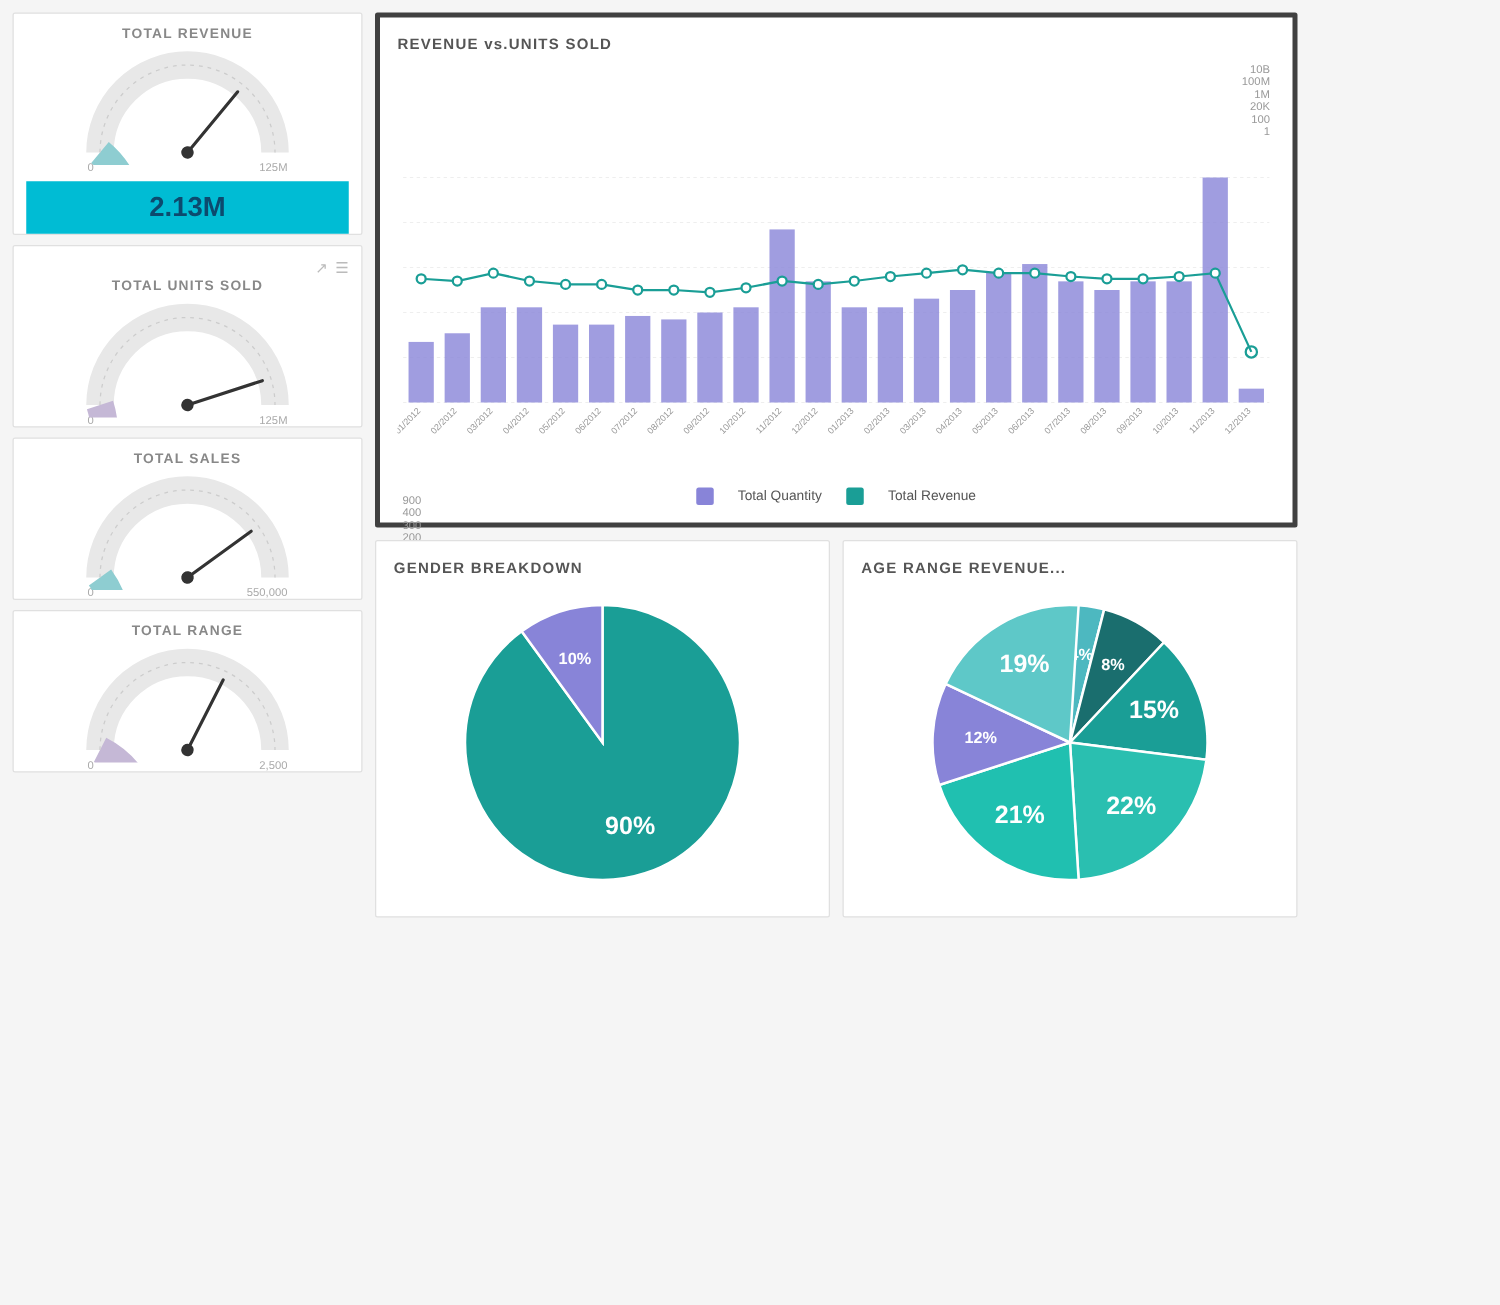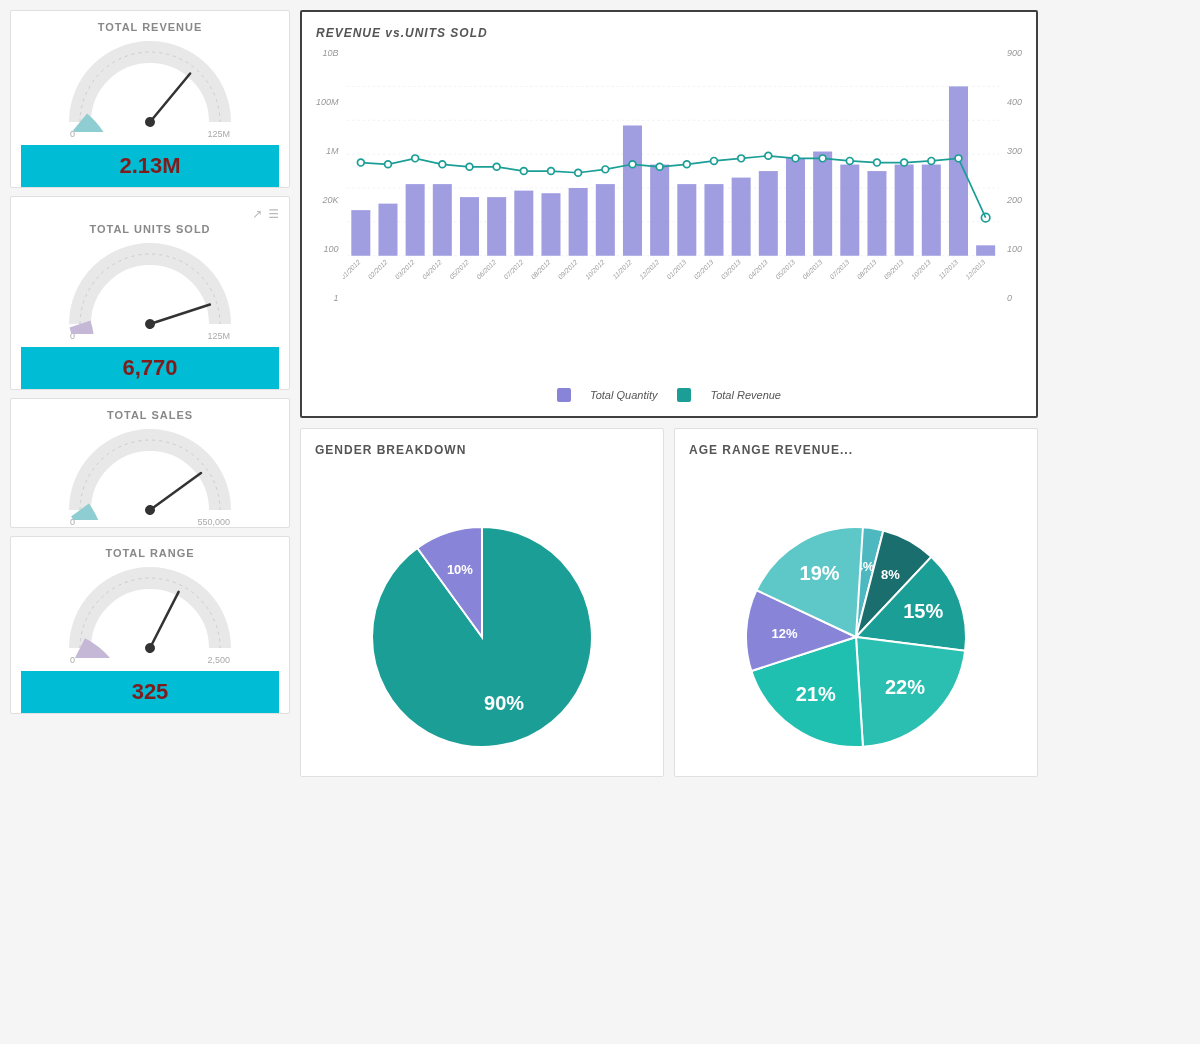--- a/index.html
+++ b/index.html
@@ -34,41 +34,40 @@
     .gauge-title {
       font-size: 11px;
       font-weight: bold;
       color: #888;
       letter-spacing: 1px;
       text-align: center;
       margin-bottom: 4px;
     }
     .gauge-value-bar {
       background: #00bcd4;
-      color: #7f1d1d;
+      color: #0c4a6e;
       font-size: 22px;
       font-weight: bold;
       text-align: center;
       padding: 8px 16px;
       width: 100%;
       margin-top: 6px;
     }
     
     .right-col {
       flex: 1;
       display: flex;
       flex-direction: column;
       gap: 10px;
     }
     .chart-card {
       background: #fff;
-      border: 2px solid #404040;
+      border: 4px solid #404040;
       border-radius: 2px;
       padding: 14px;
-      font-style: italic;
     }
     .chart-title {
       font-size: 12px;
       font-weight: bold;
       color: #555;
       letter-spacing: 1px;
       margin-bottom: 8px;
     }
     .legend-row {
       display: flex;
@@ -95,21 +94,20 @@
     }
     .bottom-card {
       background: #fff;
       border: 1px solid #e0e0e0;
       border-radius: 2px;
       padding: 14px;
       flex: 1;
       display: flex;
       flex-direction: column;
       align-items: center;
-      gap: 47px;
     }
     
     .gauge-svg-wrap {
       position: relative;
       width: 170px;
       height: 90px;
     }
     .gauge-label-row {
       display: flex;
       justify-content: space-between;
@@ -179,21 +177,20 @@
         <g id="gauge-needle-1" transform="rotate(72, 85, 85)">
           <line x1="85" y1="85" x2="85" y2="22" stroke="#333" stroke-width="2.5" stroke-linecap="round"></line>
           <circle cx="85" cy="85" r="5" fill="#333"></circle>
         </g>
       </svg>
     </div>
     <div class="gauge-label-row">
       <span>0</span>
       <span>125M</span>
     </div>
-    <div class="gauge-value-bar">6,770</div>
   </div>
       <div class="gauge-card">
 
     <div class="gauge-title">TOTAL SALES</div>
     <div class="gauge-svg-wrap">
       <svg width="170" height="95" viewBox="0 0 170 95">
 
         <path d="M 15 85 A 70 70 0 0 1 155 85" fill="none" stroke="#e8e8e8" stroke-width="22" stroke-linecap="butt"></path>
 
         <path id="gauge-fill-2" fill="none" stroke="#8ecdd1" stroke-width="22" stroke-linecap="butt" d="M 15.0 85.0 A 70 70 0 0 1 28.4 126.1"></path>
@@ -226,29 +223,28 @@
         <g id="gauge-needle-3" transform="rotate(27.000000000000007, 85, 85)">
           <line x1="85" y1="85" x2="85" y2="22" stroke="#333" stroke-width="2.5" stroke-linecap="round"></line>
           <circle cx="85" cy="85" r="5" fill="#333"></circle>
         </g>
       </svg>
     </div>
     <div class="gauge-label-row">
       <span>0</span>
       <span>2,500</span>
     </div>
-    <div class="gauge-value-bar">325</div>
   </div>
     </div>
 
   <div class="right-col">
 
     <div class="chart-card">
       <div class="chart-title">REVENUE vs.UNITS SOLD</div>
-      <div style="display:flex; height:310px;">
+      <div style="display:flex; height:310px;flex-direction:column;">
         <div style="display:flex; flex-direction:column; justify-content:space-between; align-items:flex-end; padding-right:4px; font-size:9px; color:#999; height:255px; padding-bottom:0;">
           <span>10B</span>
           <span>100M</span>
           <span>1M</span>
           <span>20K</span>
           <span>100</span>
           <span>1</span>
         </div>
         <div style="flex:1; position:relative;">
           <svg id="revenue-svg" width="100%" height="280" viewBox="0 0 780 260">

